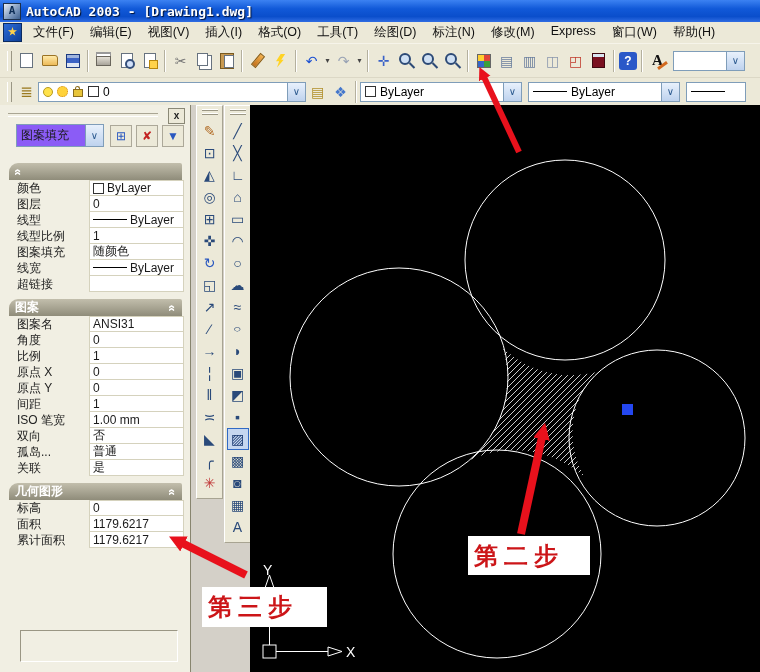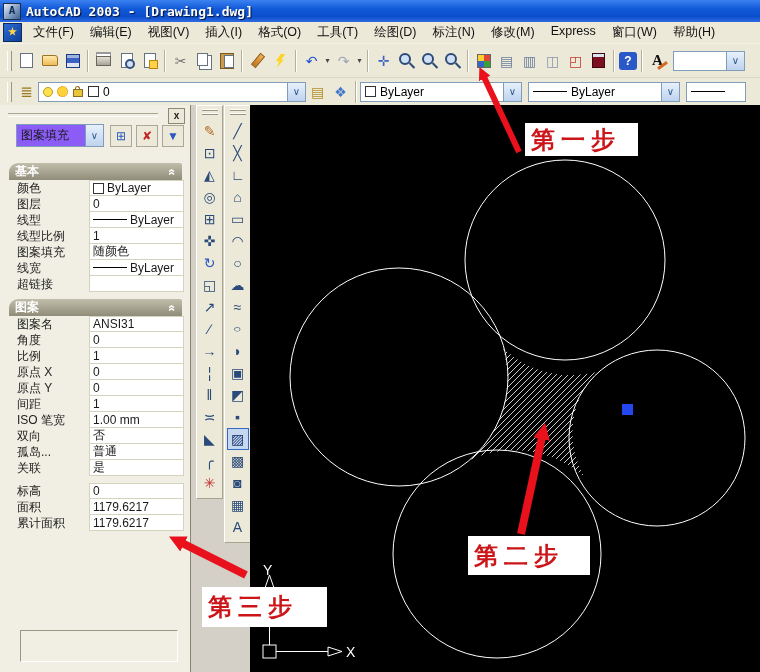--- a/index.html
+++ b/index.html
@@ -218,21 +218,20 @@
       <span class="chev">∨</span>
     </div>
     <div id="pal-btns">
         <span class="pal-btn" style="left: 110px; color: rgb(42, 88, 192);">⊞</span>
         <span class="pal-btn" style="left: 136px; color: rgb(194, 34, 34);">✘</span>
         <span class="pal-btn" style="left: 162px; color: rgb(42, 88, 192);">▼</span>
       </div>
     <div class="psections" id="palette-sections">
         <div class="psec">
           <div class="phead">
-            <span class="phead-t">基本</span>
             <span class="phead-c">«</span>
           </div>
           <div class="prows">
             <div class="prow">
               <div class="plab">颜色</div>
               <div class="pval">
                 <span class="sw"></span>
                 <span>ByLayer</span>
               </div>
             </div>
@@ -338,20 +337,24 @@
             </div>
             <div class="prow">
               <div class="plab">关联</div>
               <div class="pval">
                 <span>是</span>
               </div>
             </div>
           </div>
         </div>
         <div class="psec">
+          <div class="phead">
+            <span class="phead-t">几何图形</span>
+            <span class="phead-c">«</span>
+          </div>
           <div class="prows">
             <div class="prow">
               <div class="plab">标高</div>
               <div class="pval">
                 <span>0</span>
               </div>
             </div>
             <div class="prow">
               <div class="plab">面积</div>
               <div class="pval">
@@ -516,16 +519,15 @@
   <svg id="overlay-svg" width="760" height="672" viewBox="0 0 760 672" xmlns="http://www.w3.org/2000/svg">
     <defs>
       <marker id="ah" viewBox="0 0 4 4" refX="0.4" refY="1.5" markerWidth="2.8" markerHeight="2.8" orient="auto">
         <path d="M0,0 L3,1.5 L0,3 Z" fill="#e8111c"></path>
       </marker>
     </defs>
   <line x1="519" y1="152" x2="484" y2="77" stroke="#e8111c" stroke-width="6" marker-end="url(#ah)"></line>
       <line x1="521" y1="534" x2="542" y2="437" stroke="#e8111c" stroke-width="8" marker-end="url(#ah)"></line>
       <line x1="246" y1="575" x2="182" y2="543" stroke="#e8111c" stroke-width="8" marker-end="url(#ah)"></line>
     </svg>
-<div class="steplabel" style="left: 525px; top: 123px; width: 113px; height: 33px;">第一步</div>
     <div class="steplabel" style="left: 202px; top: 587px; width: 125px; height: 40px;">第三步</div>
     <div class="steplabel" style="left: 468px; top: 536px; width: 122px; height: 39px;">第二步</div>
   </div>
 
 </body></html>

